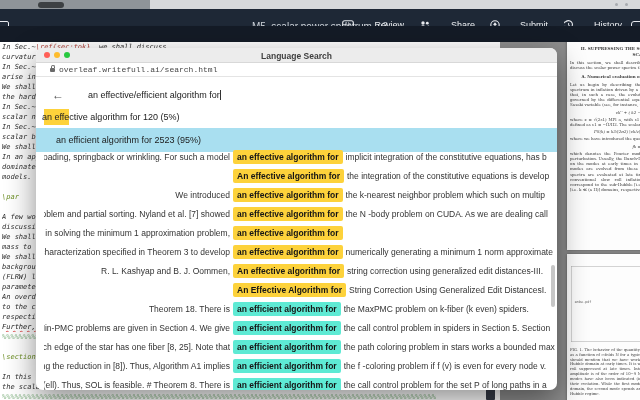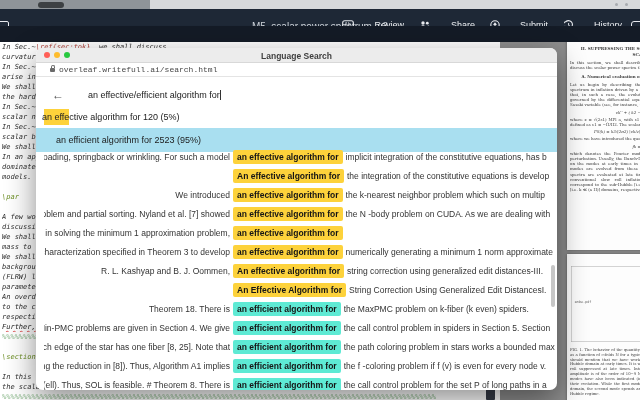--- a/index.html
+++ b/index.html
@@ -341,21 +341,21 @@
           </span>
           <span class="hl">an effective algorithm for</span>
           <span class="ctx-r">the k-nearest neighbor problem which such on multip</span>
         </div>
 
         <div class="res-row y">
           <span class="ctx-l">
             <span>y problem and partial sorting. Nyland et al. [7] showed</span>
           </span>
           <span class="hl">an effective algorithm for</span>
-          <span class="ctx-r">the N -body problem on CUDA. As we are dealing with</span>
+          <span class="ctx-r">the N -body problem on CUDA. As we are dealing call</span>
         </div>
 
         <div class="res-row y">
           <span class="ctx-l">
             <span>aken in solving the minimum 1 approximation problem,</span>
           </span>
           <span class="hl">an effective algorithm for</span>
         </div>
 
         <div class="res-row y">

